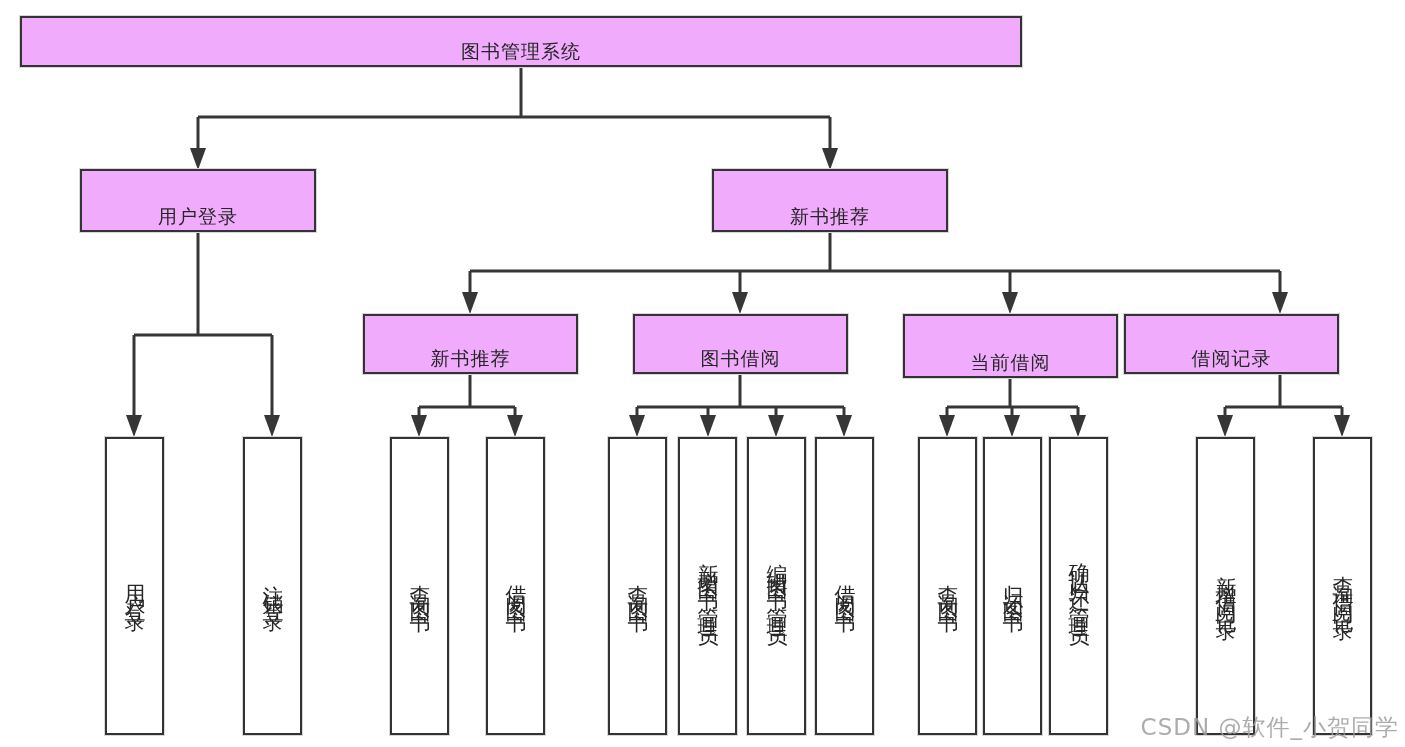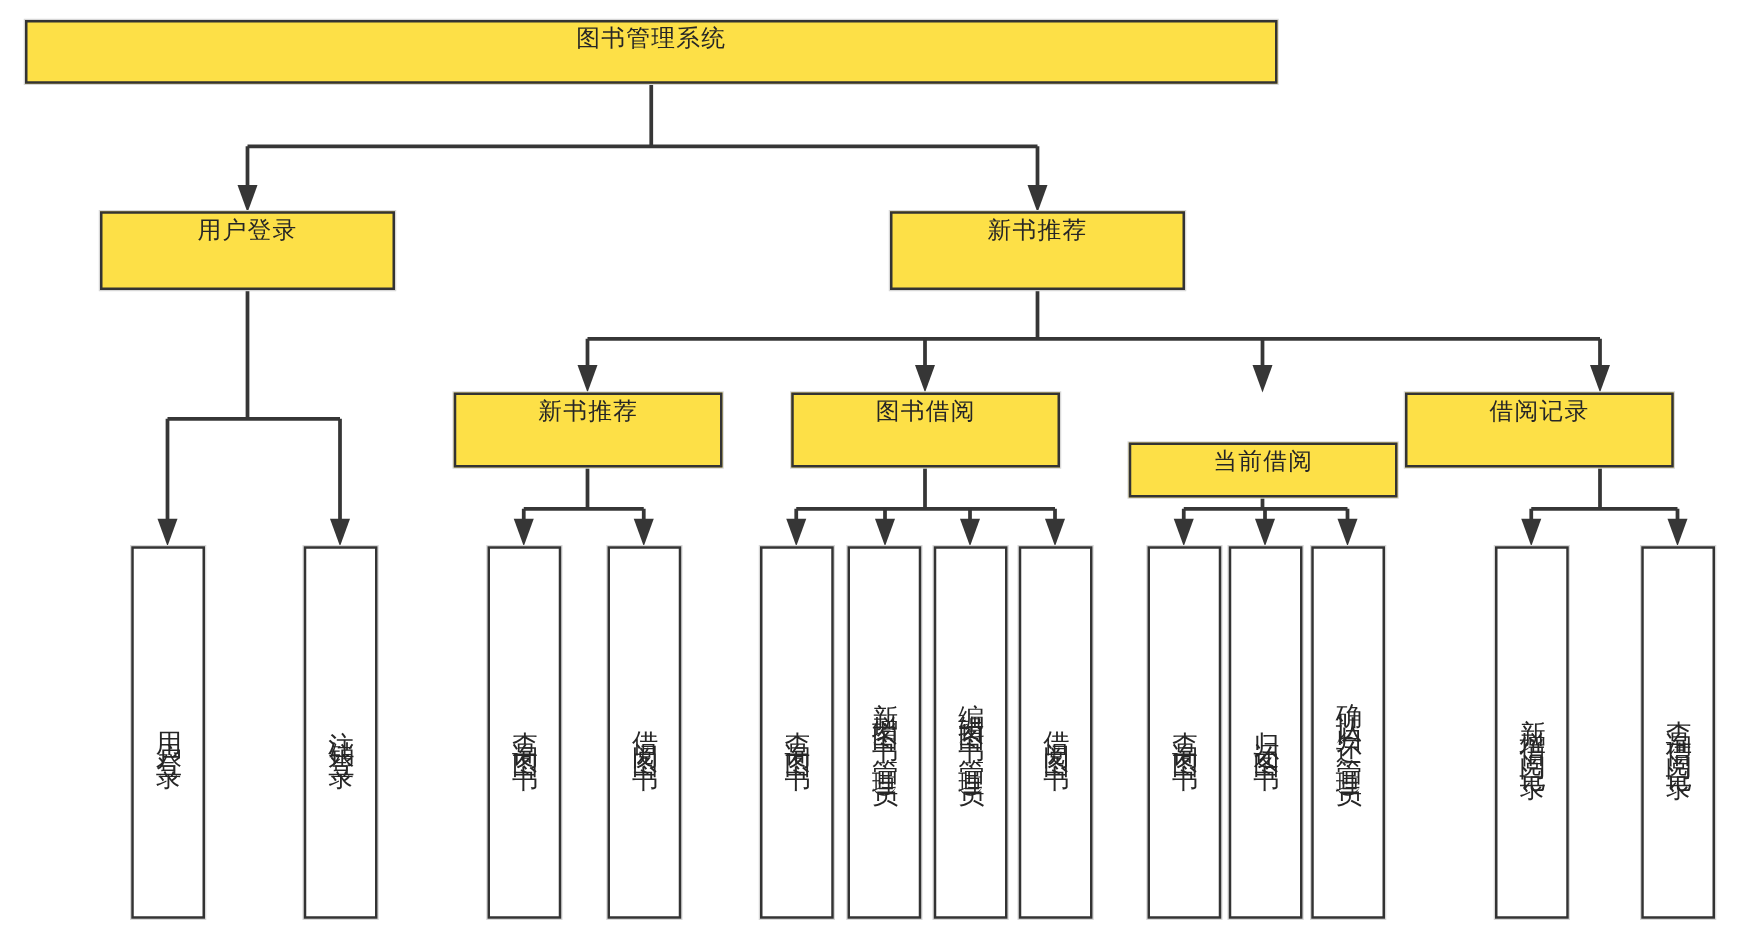--- a/index.html
+++ b/index.html
@@ -13,25 +13,25 @@
   }
   #connectors {
     position: absolute;
     left: 0; top: 0;
     width: 1405px; height: 747px;
     pointer-events: none;
   }
   .node {
     position: absolute;
     box-sizing: border-box;
-    background: #fde047;
+    background: #f0abfc;
     border: 2px solid #333333;
     box-shadow: 0 0 0 1px #d8d8d8;
     display: flex;
-    align-items: flex-start;
+    align-items: flex-end;
     justify-content: center;
     color: #262626;
   }
   .node .hlabel {
     font-size: 19px;
     letter-spacing: 1px;
     white-space: nowrap;
   }
   .leaf {
     position: absolute;
@@ -146,21 +146,21 @@
   <div class="node" style="left:712px; top:169px; width:236px; height:63px;">
     <span class="hlabel">新书推荐</span>
   </div>
 
   <div class="node" style="left:363px; top:314px; width:215px; height:60px;">
     <span class="hlabel">新书推荐</span>
   </div>
   <div class="node" style="left:633px; top:314px; width:215px; height:60px;">
     <span class="hlabel">图书借阅</span>
   </div>
-  <div class="node" style="left:903px; top:314px; width:215px; height:44px;margin-top:40px;">
+  <div class="node" style="left:903px; top:314px; width:215px; height:64px;">
     <span class="hlabel">当前借阅</span>
   </div>
   <div class="node" style="left:1124px; top:314px; width:215px; height:60px;">
     <span class="hlabel">借阅记录</span>
   </div>
 
   <div class="leaf" style="left:105px;">
     <span class="vtext">用户登录</span>
   </div>
   <div class="leaf" style="left:243px;">
@@ -193,14 +193,15 @@
   <div class="leaf" style="left:1049px;">
     <span class="vtext">确认归还（管理员）</span>
   </div>
   <div class="leaf" style="left:1196px;">
     <span class="vtext">新增借阅记录</span>
   </div>
   <div class="leaf" style="left:1313px;">
     <span class="vtext">查询借阅记录</span>
   </div>
 
+  <div id="watermark">CSDN @软件_小贺同学</div>
 
 </div>
 
 </body></html>

